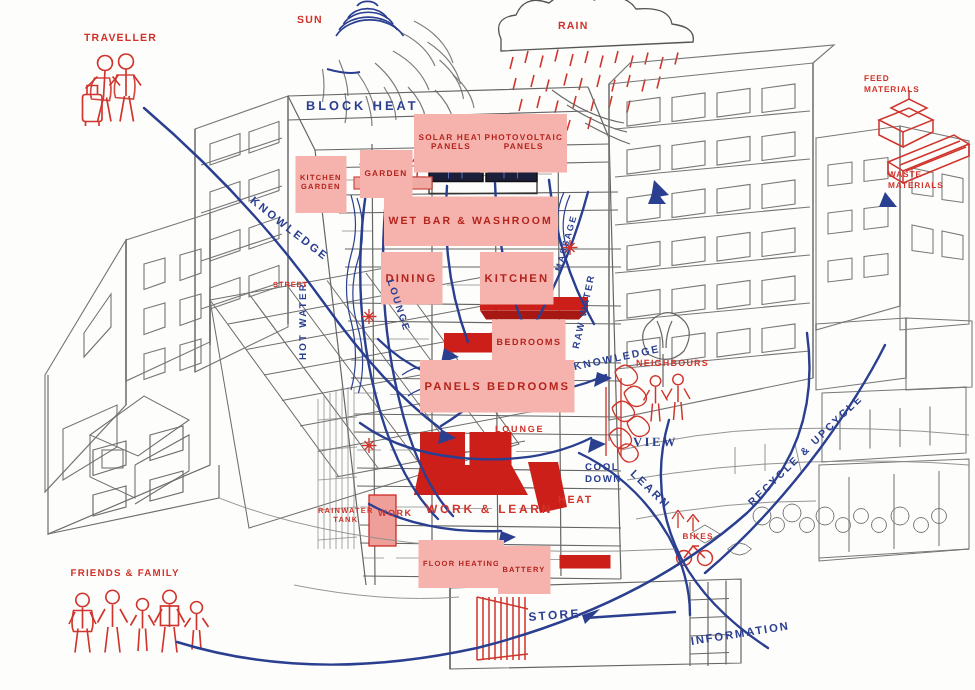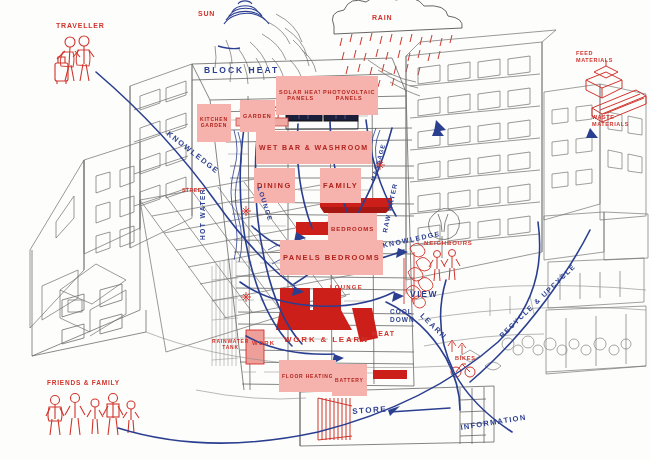--- a/index.html
+++ b/index.html
@@ -503,21 +503,21 @@
 
   <div class="lbl" style="left:256px;top:144px;font-size:7px;">
     <span class="hl" style="letter-spacing:1.4px;">WET BAR &amp; WASHROOM</span>
   </div>
 
   <div class="lbl" style="left:254px;top:182px;font-size:7.5px;">
     <span class="hl" style="letter-spacing:1.4px;">DINING</span>
   </div>
 
   <div class="lbl" style="left:320px;top:182px;font-size:7.5px;">
-    <span class="hl" style="letter-spacing:1.4px;">FAMILY</span>
+    <span class="hl" style="letter-spacing:1.4px;">KITCHEN</span>
   </div>
 
   <div class="lbl" style="left:280px;top:254px;font-size:7.5px;">
     <span class="hl" style="letter-spacing:1.4px;">PANELS BEDROOMS</span>
   </div>
 
   <div class="lbl red" style="left:330px;top:284px;font-size:6px;letter-spacing:1.2px;">LOUNGE</div>
 
   <div class="lbl" style="left:328px;top:226px;font-size:6px;">
     <span class="hl" style="letter-spacing:1px;">BEDROOMS</span>
@@ -531,21 +531,21 @@
 
   <div class="lbl blue" style="left:370px;top:180px;font-size:6px;letter-spacing:1.2px;transform:rotate(-74deg);transform-origin:left top;">MASSAGE</div>
 
   <div class="lbl red" style="left:284px;top:336px;font-size:8px;letter-spacing:1.8px;">WORK &amp; LEARN</div>
 
   <div class="lbl blue" style="left:390px;top:308px;font-size:6.5px;white-space:pre-line;line-height:1.2;letter-spacing:1px;">COOL
 DOWN</div>
 
   <div class="lbl blue" style="left:424px;top:312px;font-size:7.5px;letter-spacing:1.6px;transform:rotate(44deg);transform-origin:left top;">LEARN</div>
 
-  <div class="lbl blue" style="left:410px;top:290px;font-size:8.5px;letter-spacing:1.6px;">VIEW</div>
+  <div class="lbl blue" style="left:422px;top:290px;font-size:8.5px;letter-spacing:1.6px;font-family:Liberation Serif, serif;">VIEW</div>
 
   <div class="lbl blue" style="left:498px;top:334px;font-size:7px;letter-spacing:1.6px;transform:rotate(-44deg);transform-origin:left top;">RECYCLE &amp; UPCYCLE</div>
 
   <div class="lbl blue" style="left:460px;top:424px;font-size:7.5px;letter-spacing:1.3px;transform:rotate(-9deg);transform-origin:left top;">INFORMATION</div>
 
   <div class="lbl red" style="left:252px;top:340px;font-size:6px;letter-spacing:1px;">WORK</div>
 
   <div class="lbl red" style="left:576px;top:50px;font-size:5.5px;white-space:pre-line;line-height:1.25;letter-spacing:.6px;">FEED
 MATERIALS</div>
 

